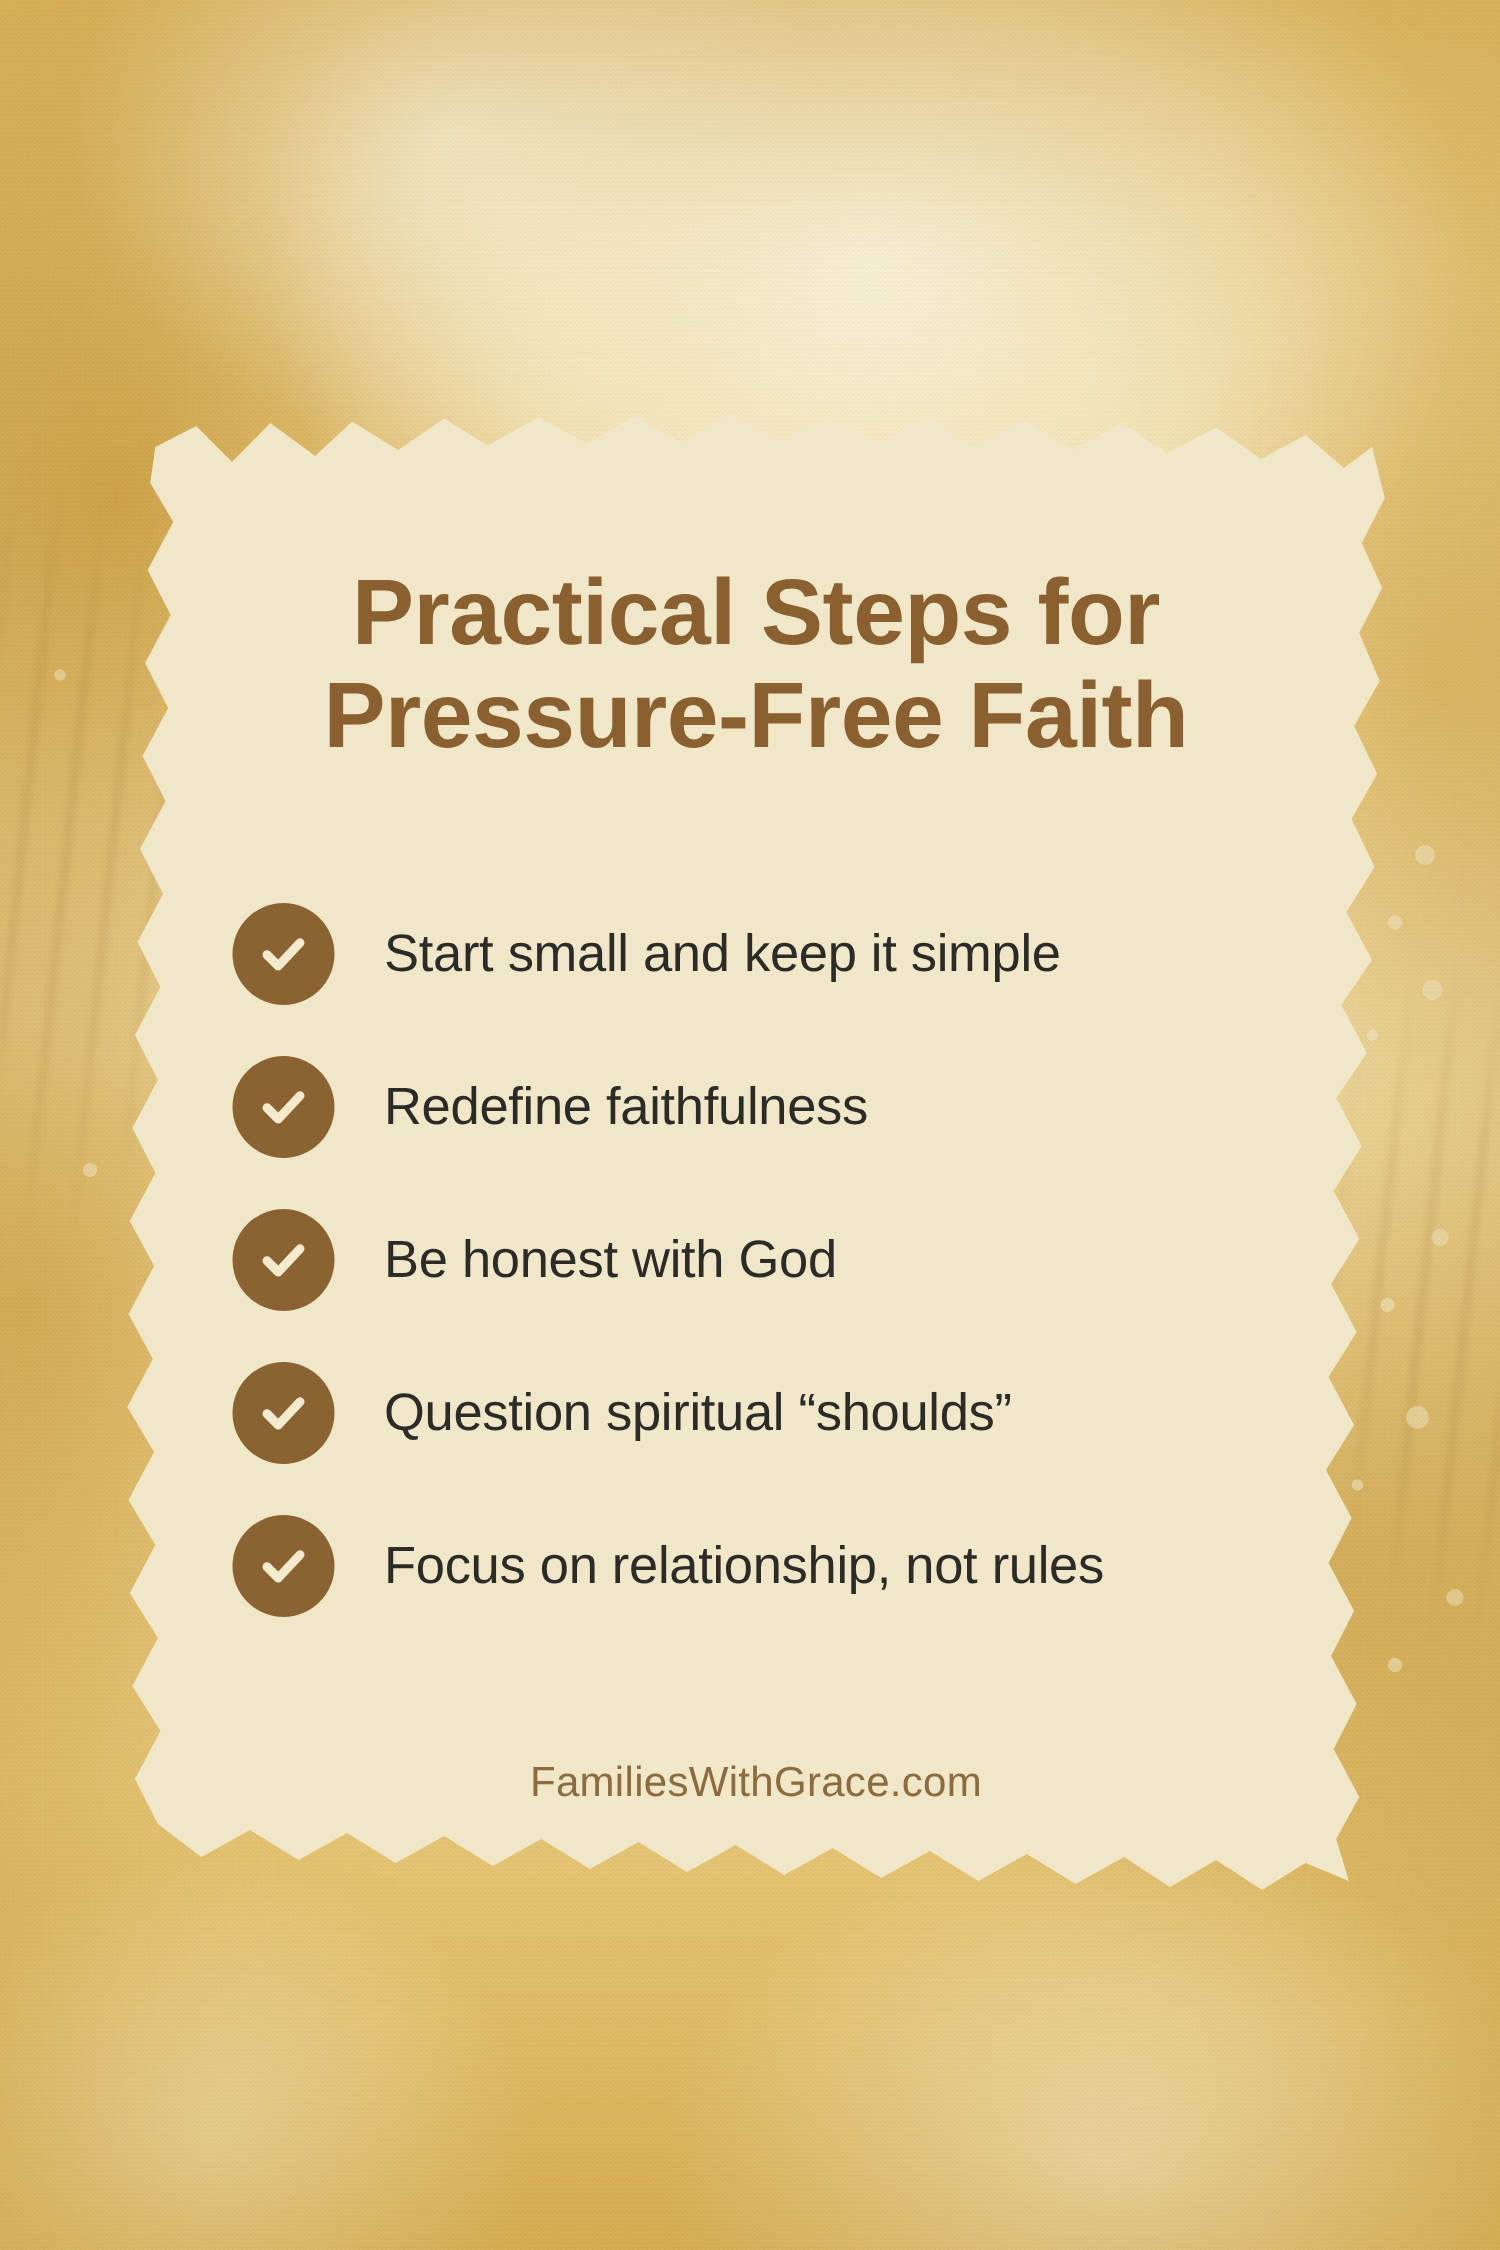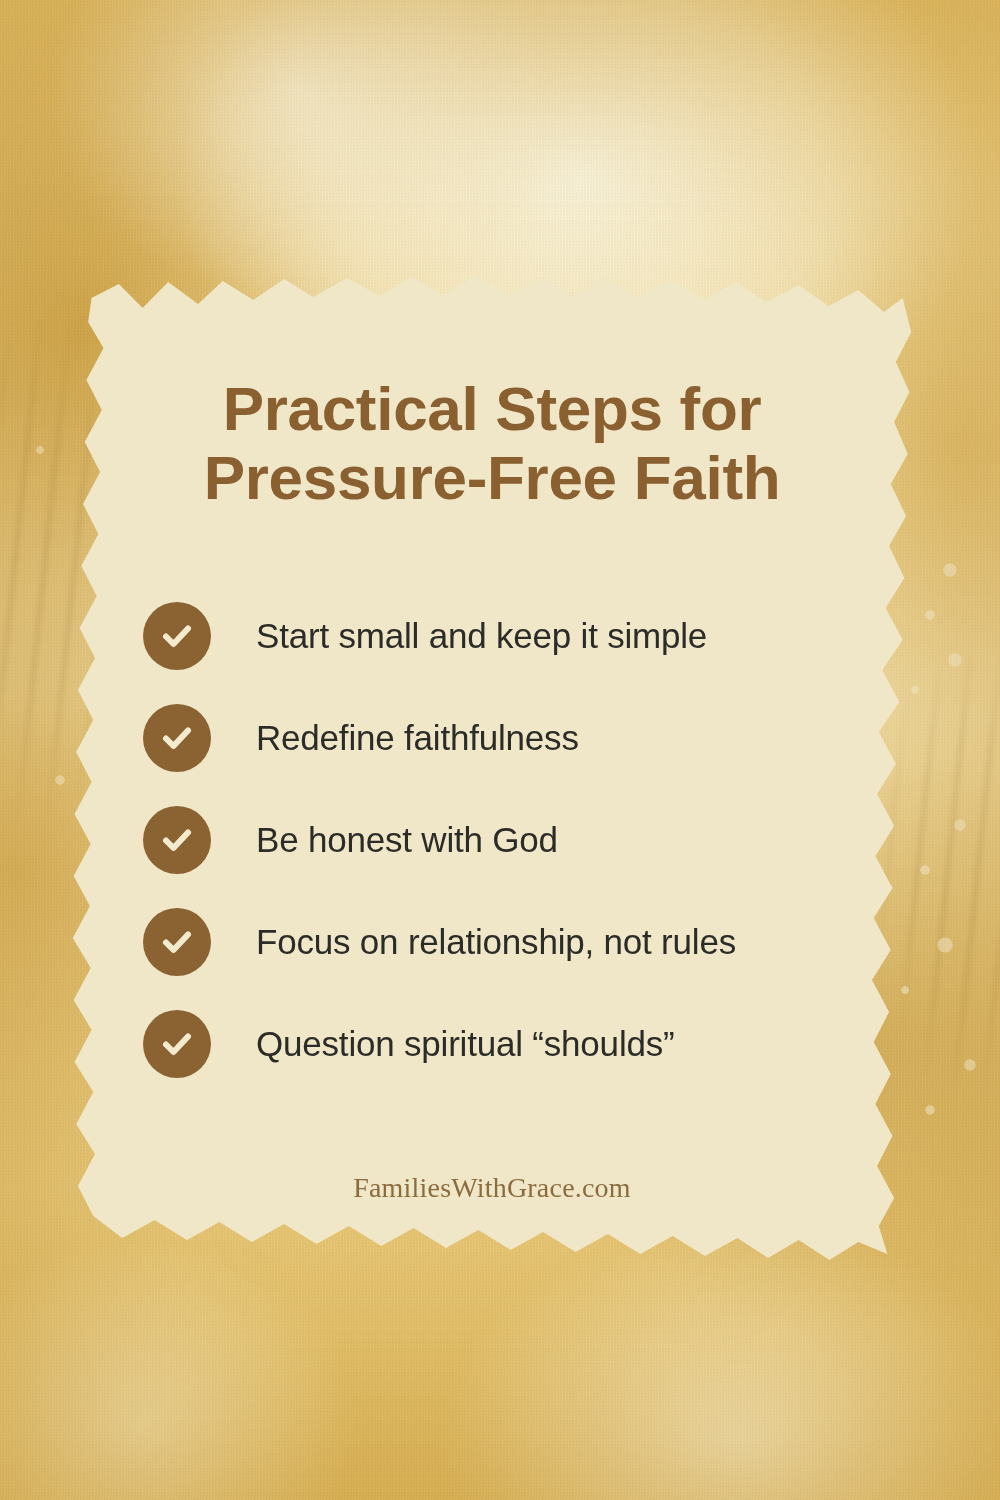--- a/index.html
+++ b/index.html
@@ -95,21 +95,21 @@
     background-size: 3px 3px;
   }
 
   .bg-vignette {
     box-shadow: inset 0 0 200px 60px rgba(186, 140, 48, 0.30);
   }
 
   
   .card-wrap {
     position: absolute;
-    left: 66px;
+    left: 78px;
     top: 272px;
     width: 852px;
     height: 1000px;
   }
 
   .card-paper {
     position: absolute;
     inset: 0;
     background: #f0e7c8;
     -webkit-clip-path: polygon(
@@ -209,38 +209,38 @@
     display: flex;
     align-items: center;
     justify-content: center;
   }
 
   .check-badge svg {
     display: block;
   }
 
   .check-label {
-    margin-left: 45px;
+    margin-left: 33px;
     color: #2b2b28;
     font-family: "Liberation Sans", sans-serif;
     font-weight: normal;
     font-size: 35px;
     line-height: 1.1;
     letter-spacing: -0.2px;
     white-space: nowrap;
   }
 
   .site-footer {
     position: absolute;
     left: 0;
     top: 900px;
     width: 852px;
     text-align: center;
     color: #8c6b3e;
-    font-family: Liberation Serif, serif;
+    font-family: Liberation Sans, sans-serif;
     font-size: 28px;
     letter-spacing: 0.2px;
   }
 </style>
 </head>
 <body>
 
 <div id="poster">
 
   <div class="bg-layer bg-base"></div>
@@ -287,30 +287,30 @@
           </span>
           <span class="check-label">Be honest with God</span>
         </div>
 
         <div class="check-row">
           <span class="check-badge">
             <svg width="38" height="38" viewBox="0 0 38 38" aria-hidden="true">
               <path d="M8 19.5 L15.5 27 L30 11.5" fill="none" stroke="#F4EBCE" stroke-width="6" stroke-linecap="round" stroke-linejoin="round"></path>
             </svg>
           </span>
+          <span class="check-label">Question spiritual “shoulds”</span>
+        </div>
+
+        <div class="check-row">
+          <span class="check-badge">
+            <svg width="38" height="38" viewBox="0 0 38 38" aria-hidden="true">
+              <path d="M8 19.5 L15.5 27 L30 11.5" fill="none" stroke="#F4EBCE" stroke-width="6" stroke-linecap="round" stroke-linejoin="round"></path>
+            </svg>
+          </span>
           <span class="check-label">Focus on relationship, not rules</span>
-        </div>
-
-        <div class="check-row">
-          <span class="check-badge">
-            <svg width="38" height="38" viewBox="0 0 38 38" aria-hidden="true">
-              <path d="M8 19.5 L15.5 27 L30 11.5" fill="none" stroke="#F4EBCE" stroke-width="6" stroke-linecap="round" stroke-linejoin="round"></path>
-            </svg>
-          </span>
-          <span class="check-label">Question spiritual “shoulds”</span>
         </div>
 
       </div>
 
       <div class="site-footer">FamiliesWithGrace.com</div>
 
     </div>
   </div>
 
 </div>

